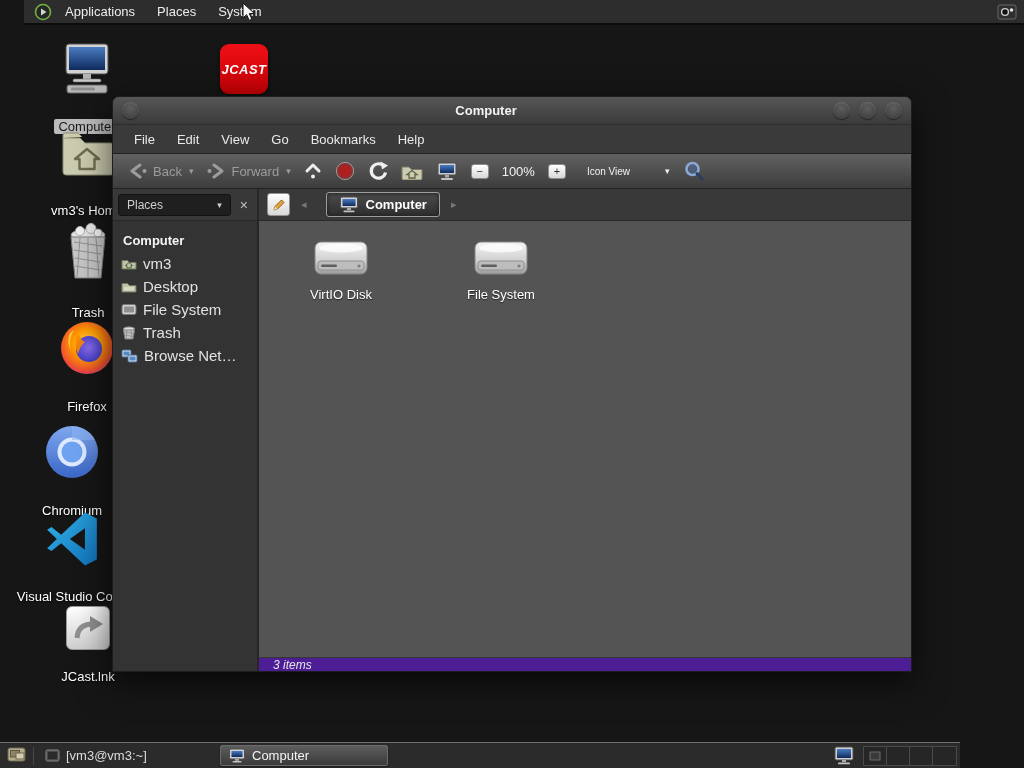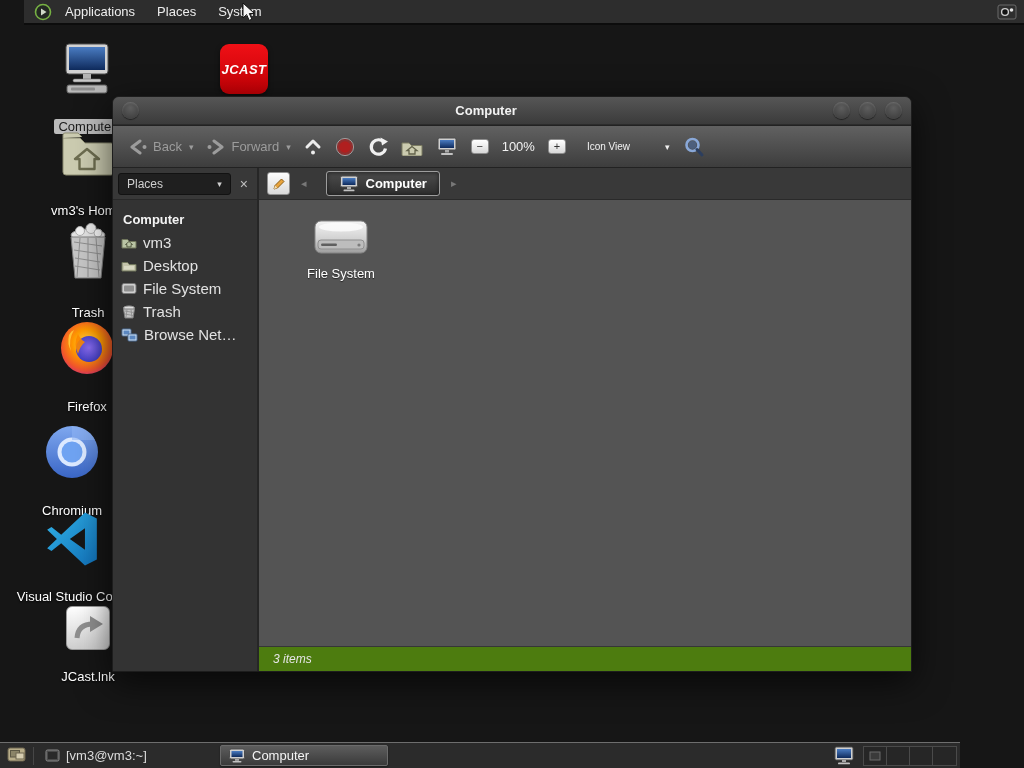--- a/index.html
+++ b/index.html
@@ -30,21 +30,21 @@
   .titlebar { height:28px; background:linear-gradient(#565656,#3b3b3b); border-radius:6px 6px 0 0;
     display:flex; align-items:center; padding:0 9px; border-bottom:1px solid #2c2c2c; }
   .tb-circle { width:17px; height:17px; border-radius:50%; background:radial-gradient(circle at 50% 35%, #5e5e5e, #383838);
     box-shadow:inset 0 1px 2px rgba(255,255,255,.18), 0 1px 1px rgba(0,0,0,.5); }
   .titlebar .title { flex:1; text-align:center; font-size:13px; font-weight:bold; color:#f2f2f2; }
   .titlebar .right-btns { display:flex; gap:9px; }
 
   .menubar { height:28px; background:#3a3a3a; display:flex; align-items:center; padding-left:10px; }
   .menubar .mitem { font-size:13px; color:#e9e9e9; padding:5px 11px; }
 
-  .toolbar { height:43px; background:linear-gradient(#616161,#3d3d3d); border-top:1px solid #222;
+  .toolbar { height:36px; background:linear-gradient(#616161,#3d3d3d); border-top:1px solid #222;
     border-bottom:1px solid #222; display:flex; align-items:center; padding:0 10px; gap:3px; }
   .tbtn { display:flex; align-items:center; gap:5px; padding:5px 5px; border-radius:3px; }
   .tbtn .tlabel { font-size:13px; color:#9c9c9c; }
   .tbtn .chev { font-size:9px; color:#9c9c9c; margin-left:2px; }
   .tbtn .tlabel.lit, .tbtn .chev.lit { color:#f0f0f0; }
   .zoombox { width:18px; height:15px; background:linear-gradient(#ffffff,#d8d8d8); border:1px solid #8d8d8d;
     border-radius:3px; display:flex; align-items:center; justify-content:center; font-size:11px; color:#333; line-height:1; }
   .zoomtext { font-size:13px; color:#f2f2f2; padding:0 5px; }
   .viewmode { font-size:10px; color:#f2f2f2; padding:0 4px 0 8px; }
 
@@ -66,21 +66,21 @@
     display:flex; align-items:center; justify-content:center; }
   .nav-chev { color:#787878; font-size:11px; padding:0 3px; }
   .crumb { display:flex; align-items:center; gap:7px; padding:3px 12px; border:1px solid #9d9d9d; border-radius:3px;
     background:linear-gradient(#4d4d4d,#2d2d2d); box-shadow:inset 0 1px 4px rgba(0,0,0,.55); margin-left:8px; }
   .crumb .clabel { font-size:13px; font-weight:bold; color:#ffffff; }
 
   .files { flex:1; background:#545454; display:flex; align-items:flex-start; padding:12px 0 0 22px; gap:40px; }
   .file { width:120px; display:flex; flex-direction:column; align-items:center; gap:2px; }
   .file .flabel { font-size:13px; color:#fff; text-shadow:0 1px 1px rgba(0,0,0,.6); white-space:nowrap; }
 
-  .statusbar { height:25px; background:#4d7c0f; border-top:1px solid #363636; display:flex; align-items:center; padding-left:14px; }
+  .statusbar { height:14px; background:#4c1d95; border-top:1px solid #363636; display:flex; align-items:center; padding-left:14px; }
   .statusbar .stext { font-size:12px; font-style:italic; color:#e6e6e6; }
 
   
   .taskbar { position:absolute; left:0; bottom:0; width:960px; height:26px; background:#2b2b2b;
     border-top:1px solid #6e6e6e; display:flex; align-items:center; padding:0 3px; z-index:60; }
   .show-desktop { width:26px; height:22px; display:flex; align-items:center; justify-content:center; }
   .tb-sep { width:1px; height:18px; background:#474747; margin:0 4px; }
   .task-item { width:168px; height:21px; display:flex; align-items:center; gap:6px; padding:0 7px;
     font-size:13px; color:#dcdcdc; border-radius:2px; margin-right:14px; }
   .task-item.active { background:linear-gradient(#5d5d5d,#3a3a3a); border:1px solid #6b6b6b; box-shadow:0 1px 2px rgba(0,0,0,.4); color:#f4f4f4; }
@@ -255,20 +255,28 @@
   <div class="titlebar">
     <span class="tb-circle"></span>
     <span class="title">Computer</span>
     <span class="right-btns">
       <span class="tb-circle"></span>
       <span class="tb-circle"></span>
       <span class="tb-circle"></span>
     </span>
   </div>
 
+  <div class="menubar">
+    <span class="mitem">File</span>
+    <span class="mitem">Edit</span>
+    <span class="mitem">View</span>
+    <span class="mitem">Go</span>
+    <span class="mitem">Bookmarks</span>
+    <span class="mitem">Help</span>
+  </div>
 
   <div class="toolbar">
     <span class="tbtn">
       <svg width="20" height="16">
           <path d="M12 2 L4 8 L12 14" fill="none" stroke="#9c9c9c" stroke-width="3" stroke-linecap="round" stroke-linejoin="round"></path>
           <circle cx="16.5" cy="8" r="2" fill="#9c9c9c"></circle>
         </svg>
       <span class="tlabel">Back</span>
       <span class="chev">▾</span>
     </span>
@@ -407,20 +415,30 @@
 
       <div class="files">
         <div class="file">
           <svg width="72" height="52">
             <rect x="10" y="9" width="52" height="32" rx="6" fill="url(#gdrv)" stroke="#858585"></rect>
             <ellipse cx="36" cy="15" rx="22" ry="4.5" fill="#fbfbfb" opacity=".85"></ellipse>
             <rect x="13" y="28" width="46" height="9" rx="3" fill="#bdbdbd" stroke="#8f8f8f"></rect>
             <rect x="16" y="31.5" width="16" height="2.6" rx="1.3" fill="#5f5f5f"></rect>
             <circle cx="54" cy="33" r="1.6" fill="#7c7c7c"></circle>
           </svg>
+          <span class="flabel">VirtIO Disk</span>
+        </div>
+        <div class="file">
+          <svg width="72" height="52">
+            <rect x="10" y="9" width="52" height="32" rx="6" fill="url(#gdrv)" stroke="#858585"></rect>
+            <ellipse cx="36" cy="15" rx="22" ry="4.5" fill="#fbfbfb" opacity=".85"></ellipse>
+            <rect x="13" y="28" width="46" height="9" rx="3" fill="#bdbdbd" stroke="#8f8f8f"></rect>
+            <rect x="16" y="31.5" width="16" height="2.6" rx="1.3" fill="#5f5f5f"></rect>
+            <circle cx="54" cy="33" r="1.6" fill="#7c7c7c"></circle>
+          </svg>
           <span class="flabel">File System</span>
         </div>
       </div>
 
       <div class="statusbar">
         <span class="stext">3 items</span>
       </div>
     </div>
   </div>
 </div>

